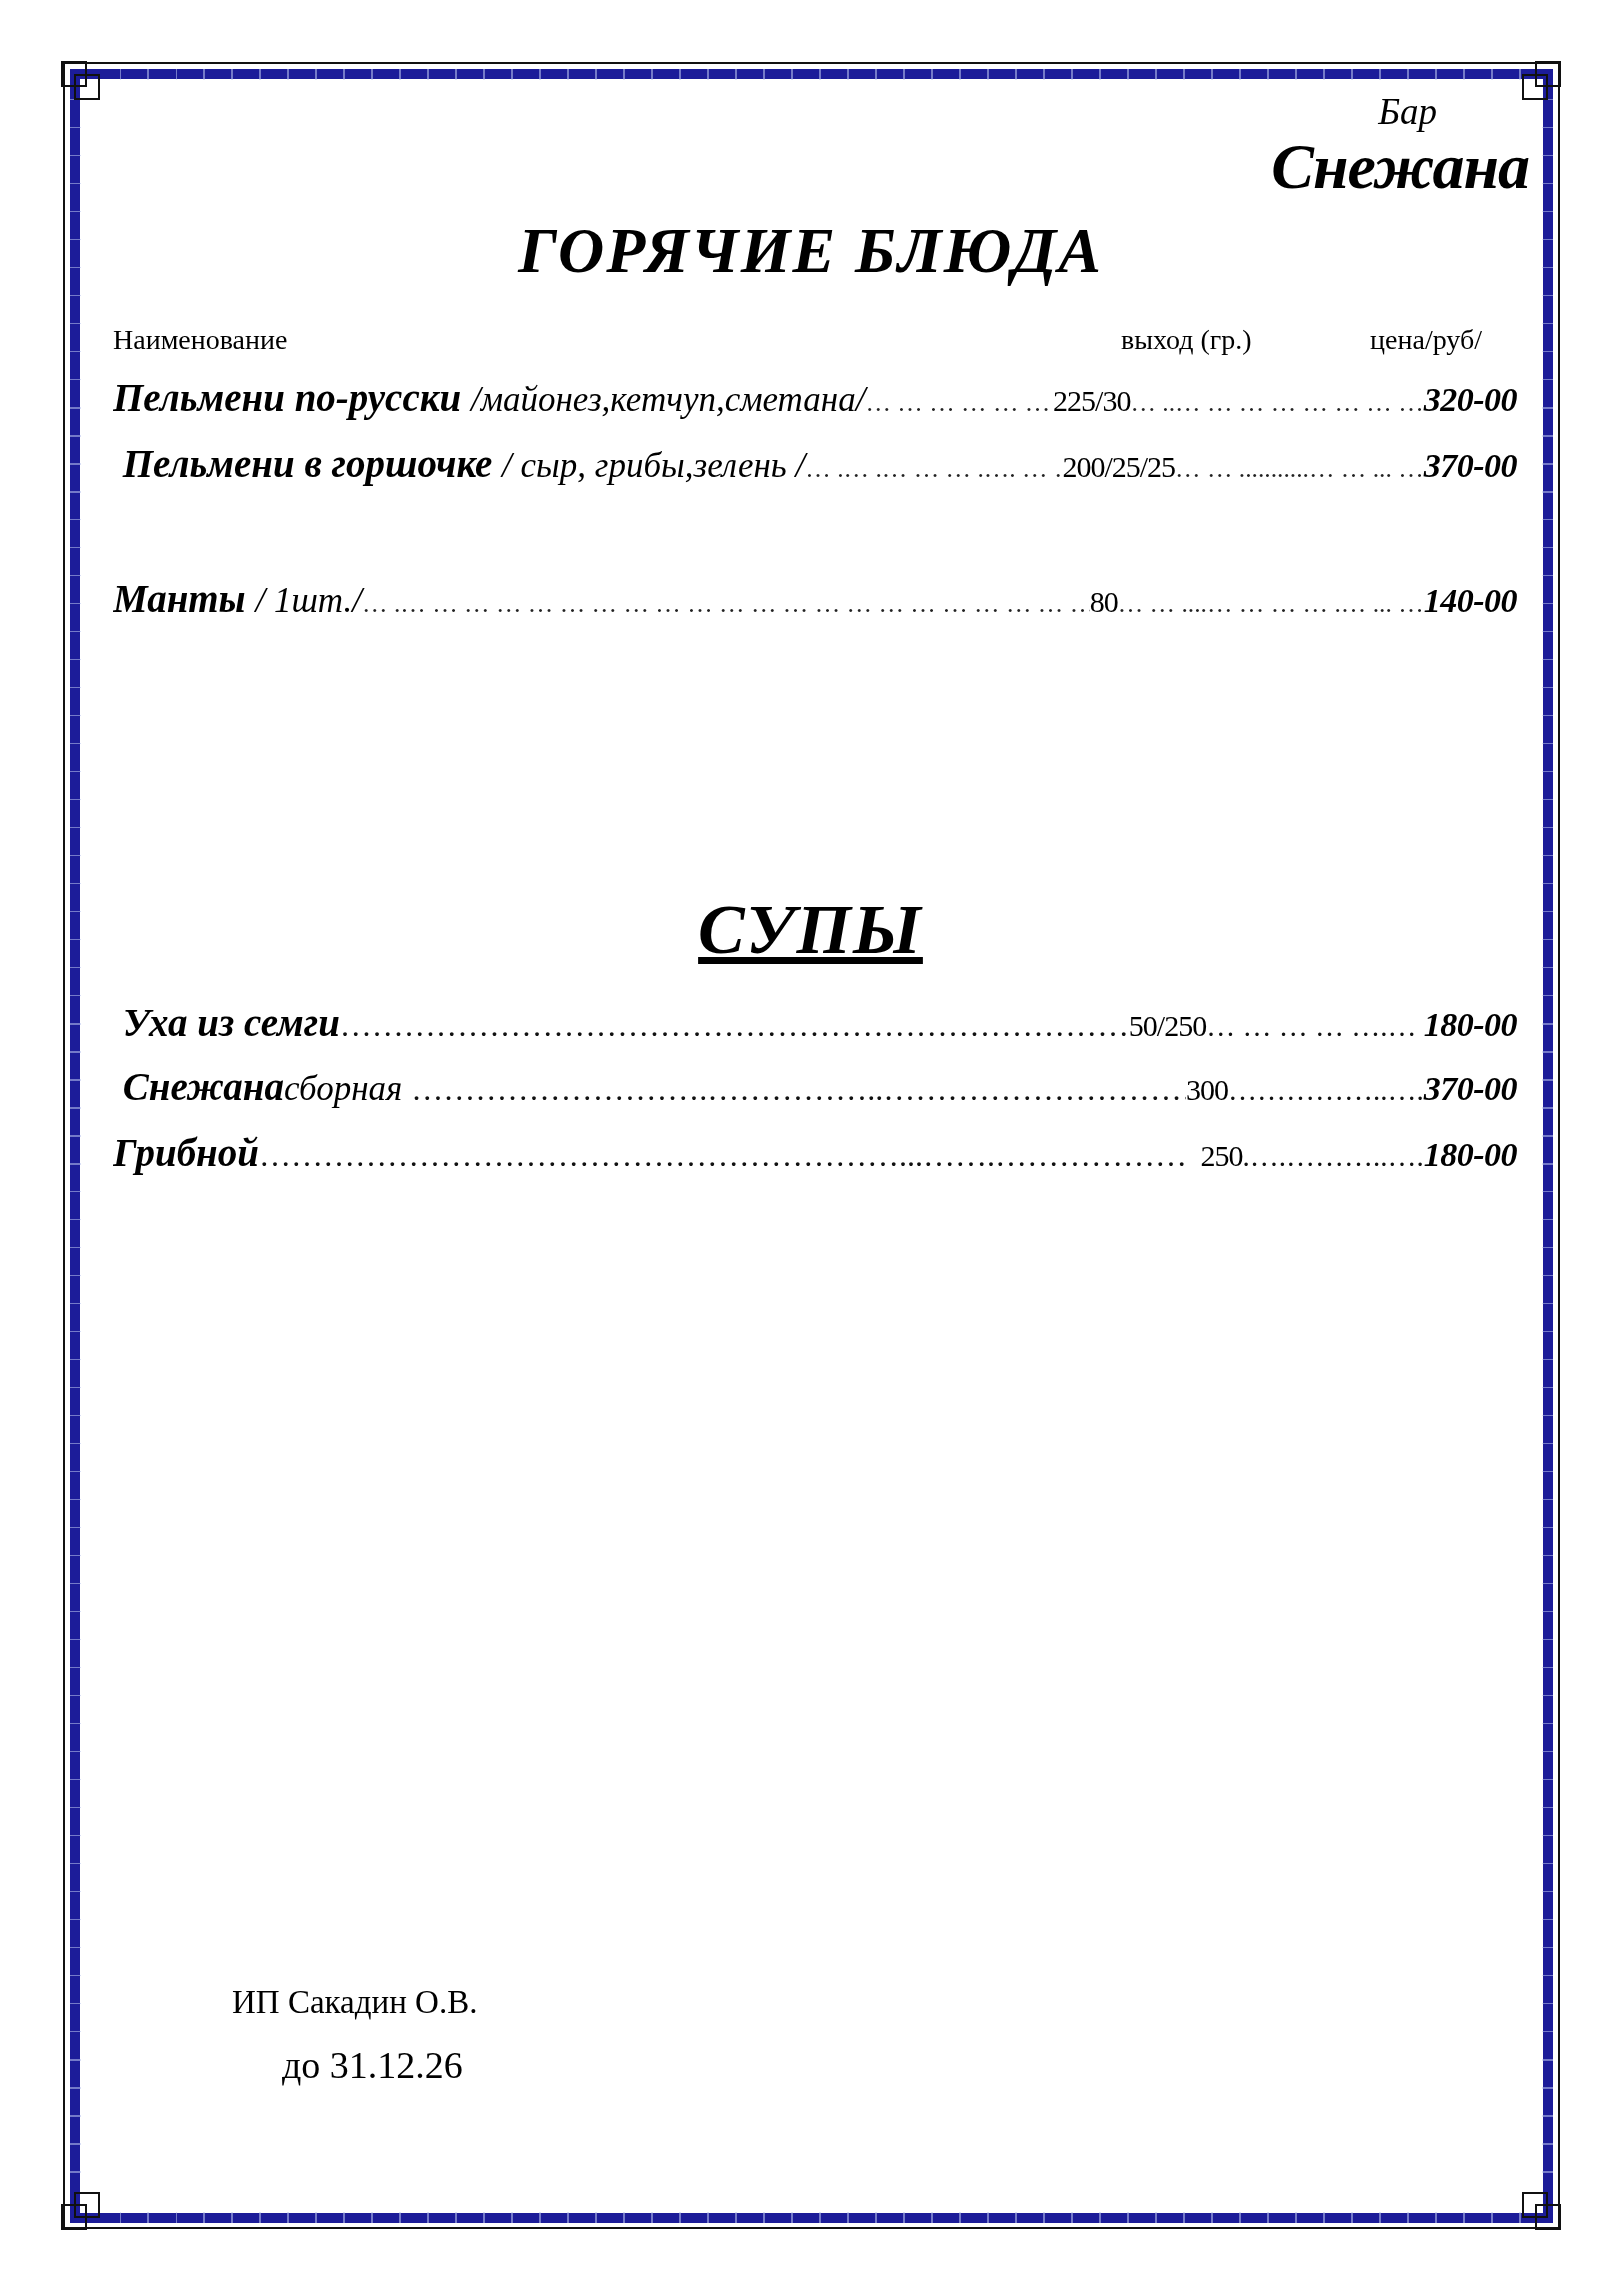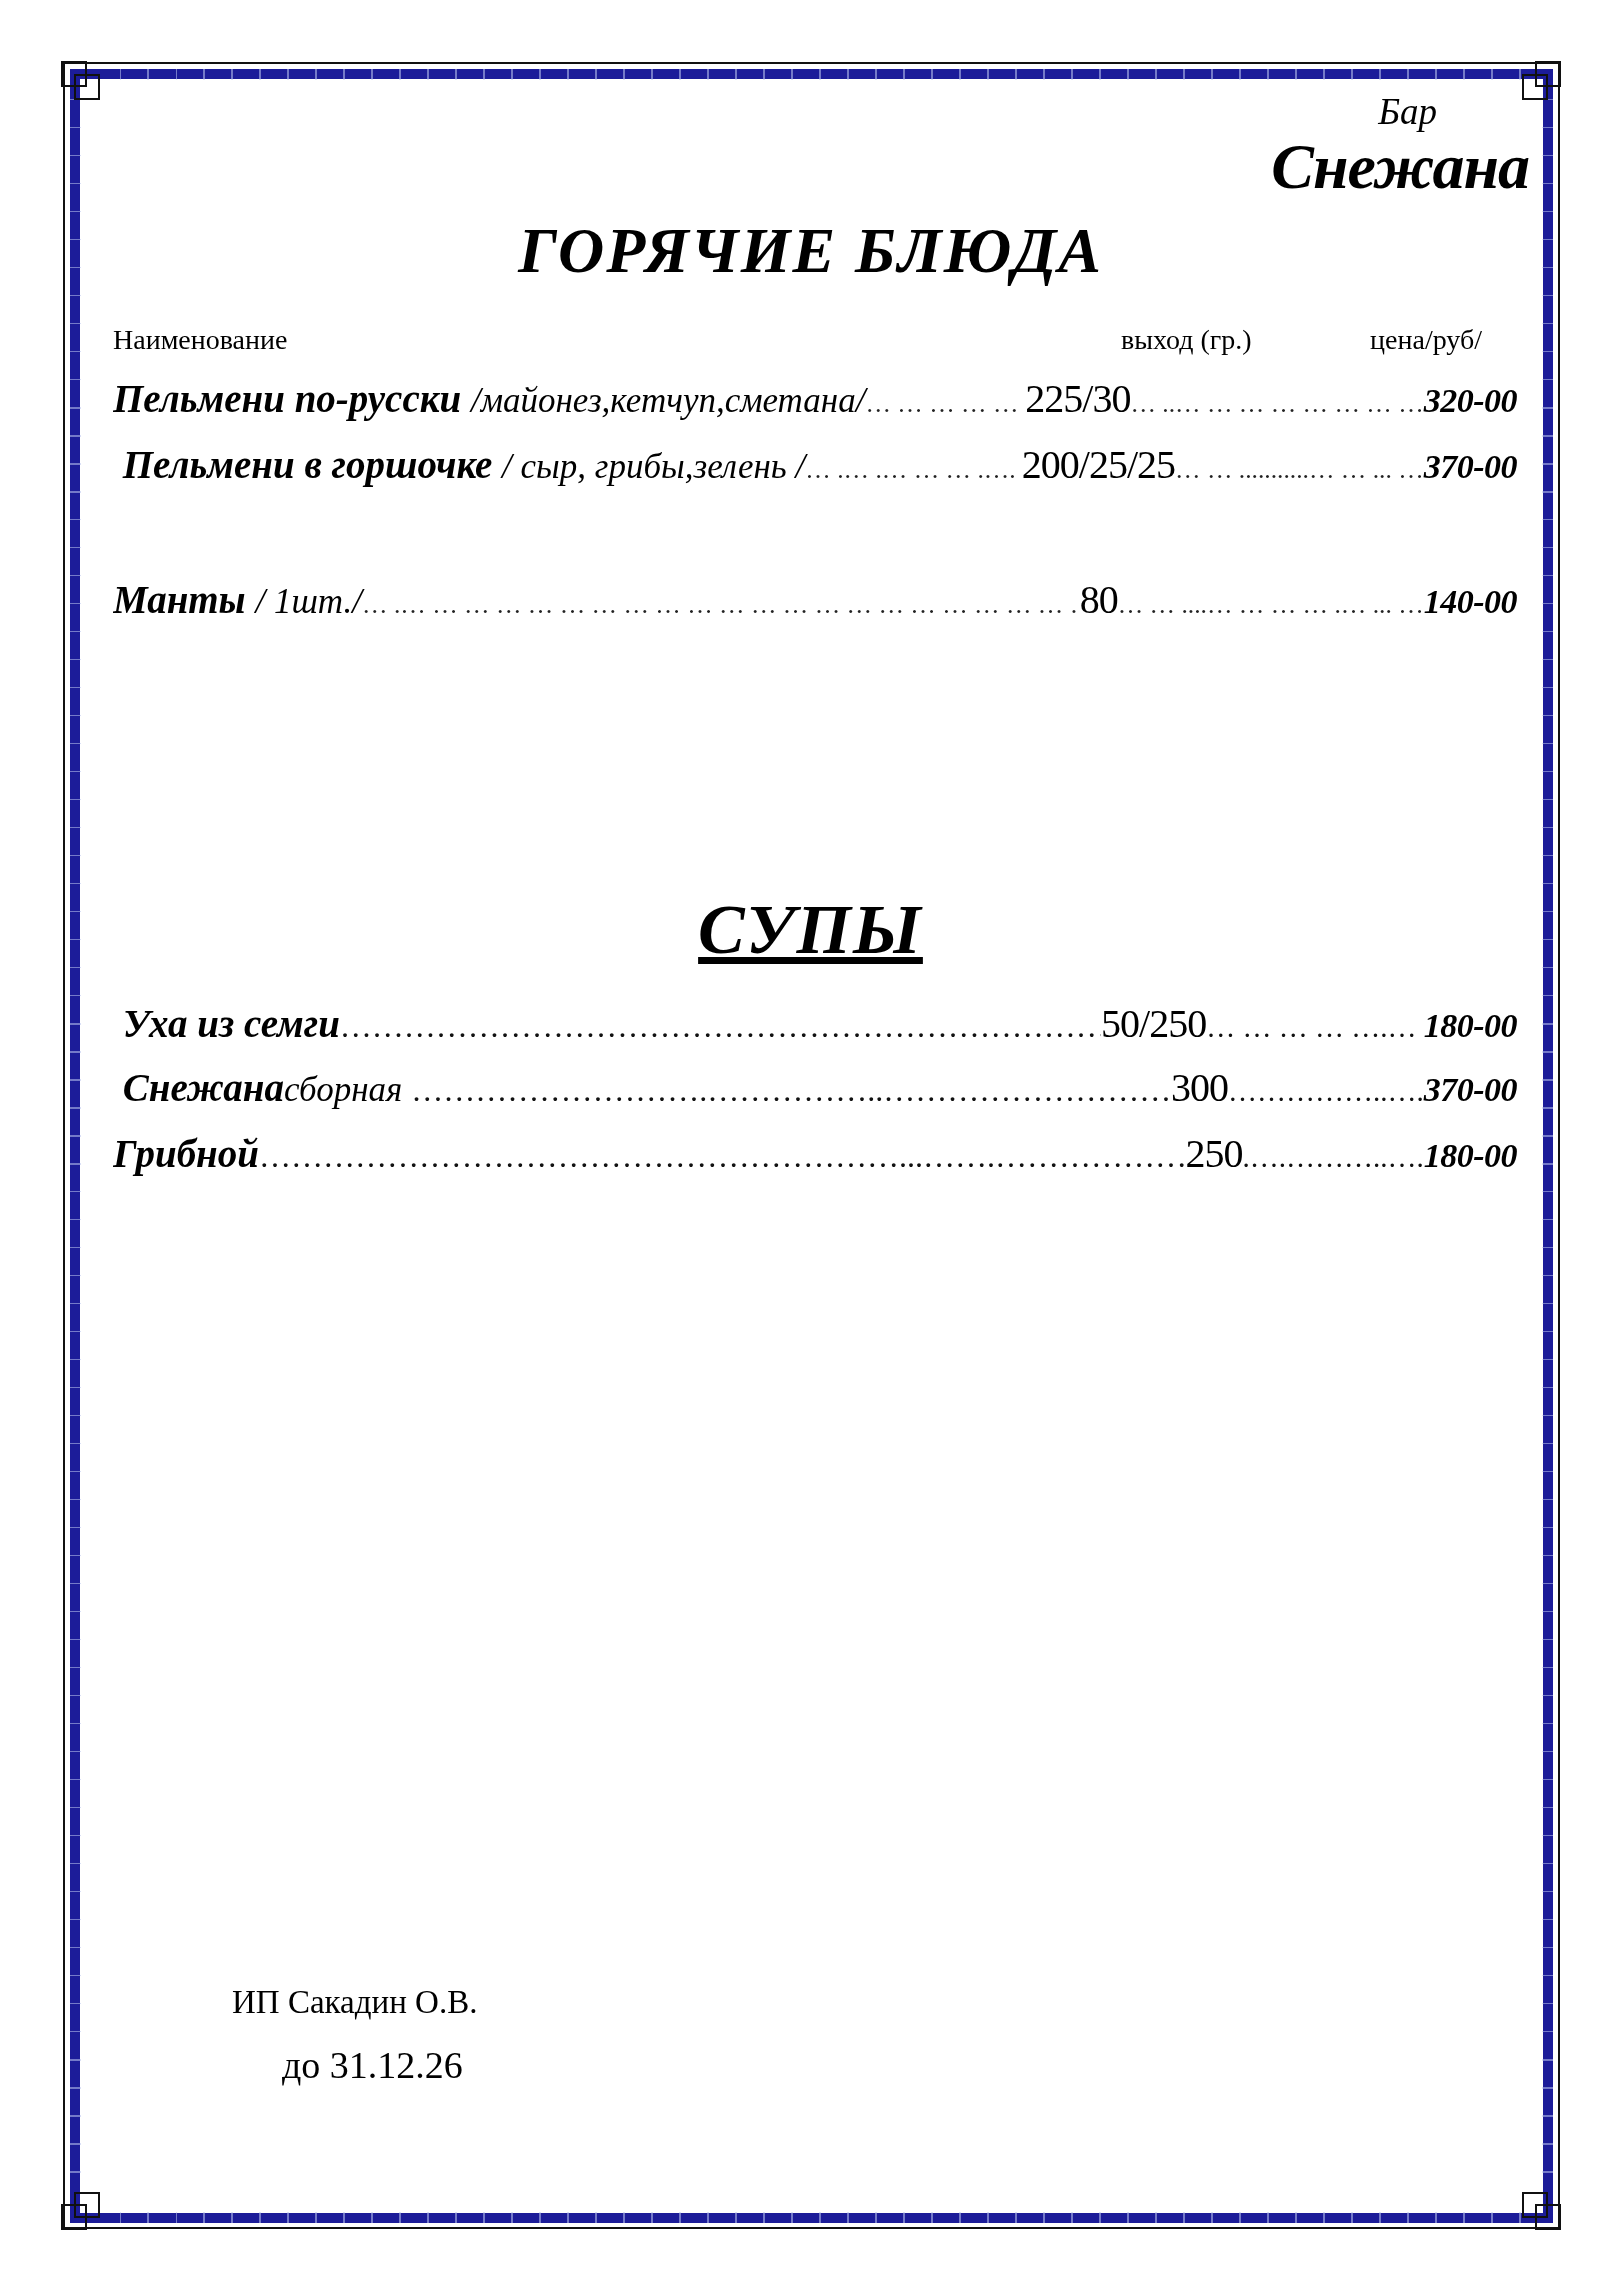--- a/index.html
+++ b/index.html
@@ -55,21 +55,21 @@
   .cols .c-price { position:absolute; right:35px; top:0; }
   
   .row {
     position:absolute; left:113px; right:104px;
     display:flex; align-items:baseline; overflow:hidden; height:53px;
   }
   .row span { white-space:pre; }
   .nm { font-size:39px; font-weight:bold; font-style:italic; flex:0 0 auto; }
   .ds { font-size:35px; font-style:italic; flex:0 0 auto; }
   .dots1 { font-size:25.5px; flex:1 1 0; min-width:0; overflow:hidden; color:#222; }
-  .wt { font-size:40px; flex:0 0 auto; letter-spacing:-1px; }
+  .wt { font-size:30px; flex:0 0 auto; letter-spacing:-1px; }
   .dots2 { font-size:25.5px; flex:0 1 auto; min-width:0; overflow:hidden; color:#222; }
   .pr { font-size:34px; font-weight:bold; font-style:italic; flex:0 0 auto; letter-spacing:-0.5px; }
   .row.soup .dots1 { font-size:32px; color:#111; }
   .row.soup .dots2 { font-size:29px; color:#111; }
   .r1 { top:375px; } .r2 { top:441px; } .r3 { top:576px; }
   .s1 { top:1000px; } .s2 { top:1064px; } .s3 { top:1130px; }
   
   .foot1 { position:absolute; left:232px; top:1984px; font-size:33px; }
   .foot2 { position:absolute; left:282px; top:2043px; font-size:38px; }
 </style>

